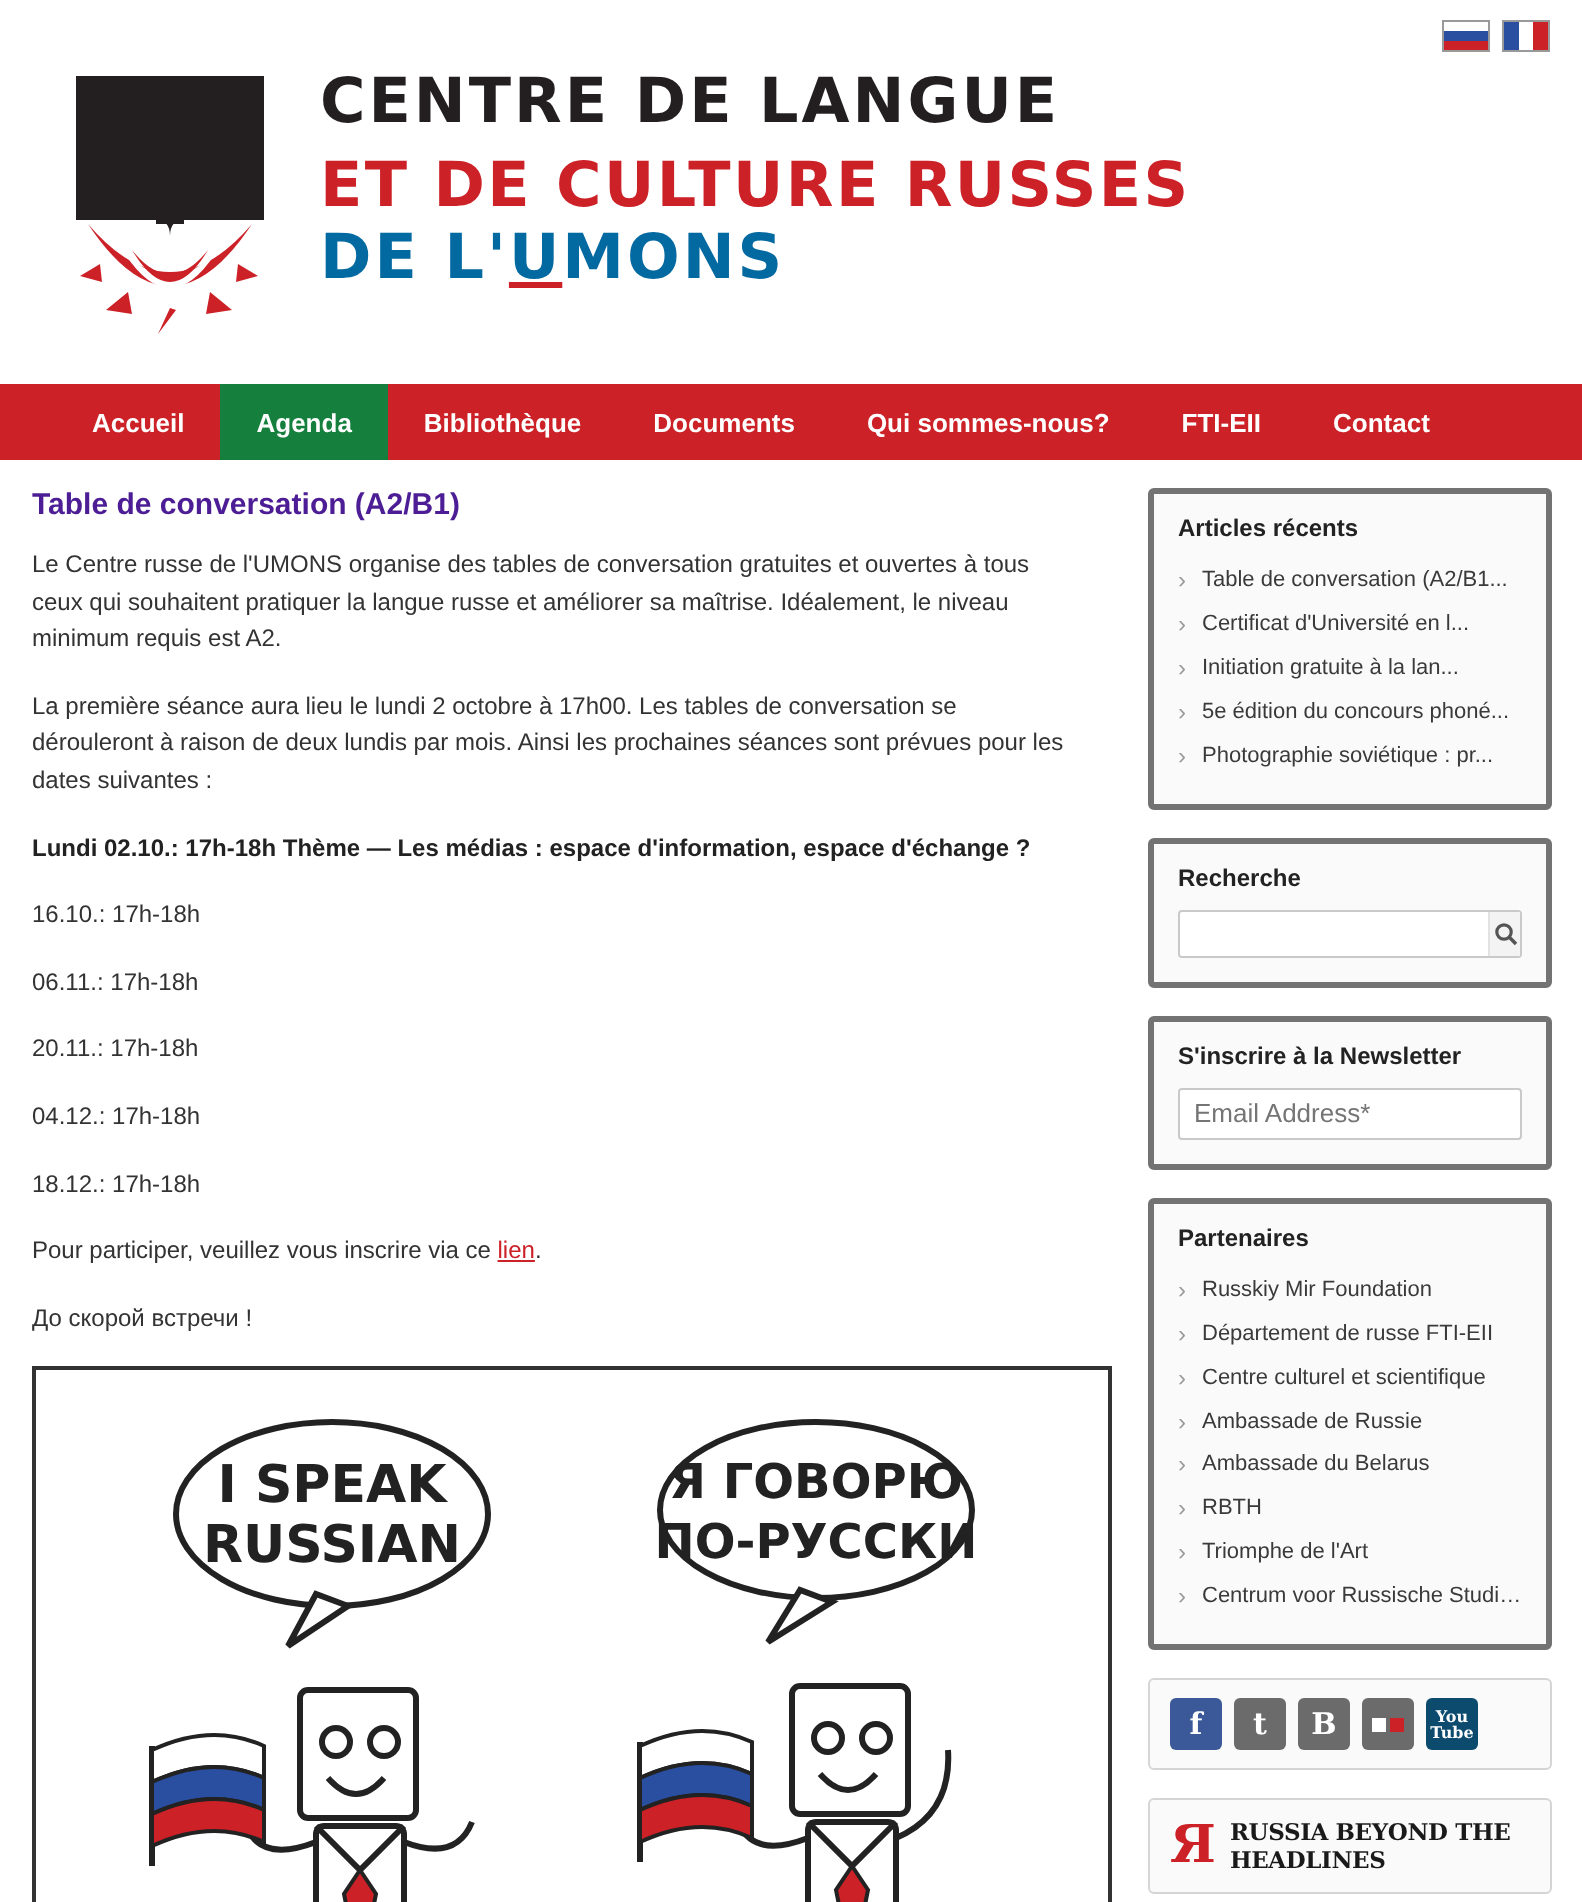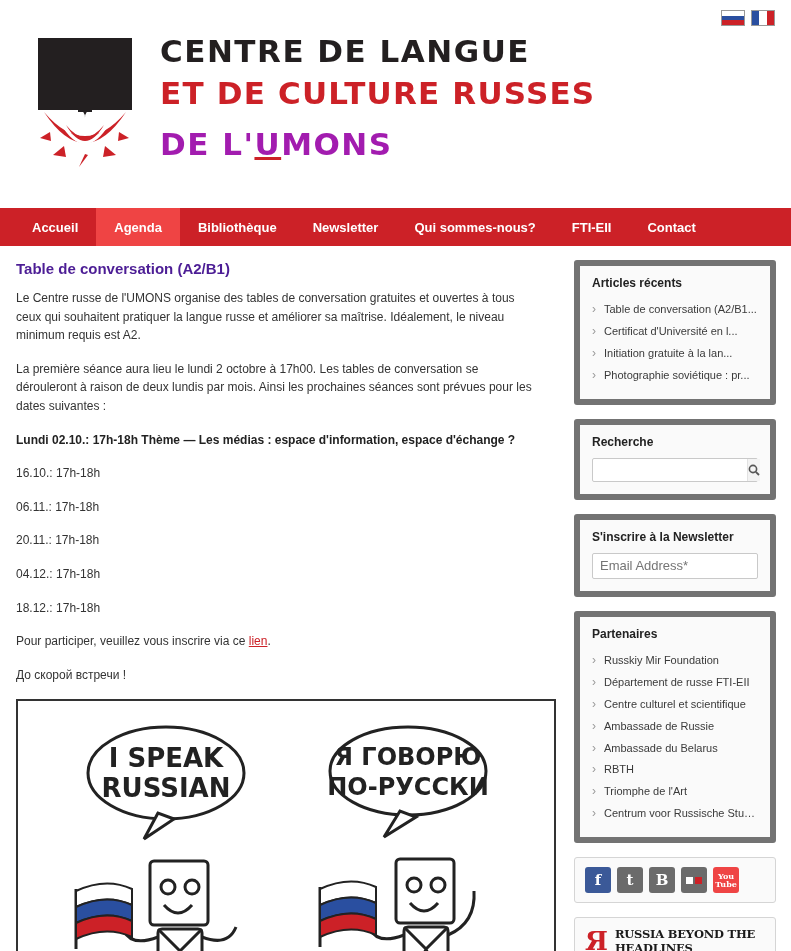--- a/index.html
+++ b/index.html
@@ -62,46 +62,45 @@
     font-weight: bold;
     letter-spacing: 1.2px;
     color: #cc2127;
     margin-top: 11px;
     font-family: "DejaVu Sans", sans-serif;
   }
   .brand-l3 {
     font-size: 31px;
     font-weight: bold;
     letter-spacing: 1.5px;
-    color: #a21caf;
-    margin-top: 20px;
+    color: #0369a1;
+    margin-top: 5px;
     font-family: "DejaVu Sans", sans-serif;
   }
   .brand-l3 u { text-decoration: underline; text-decoration-color: #cc2127; }
 
   
   .nav {
     background: #cc2127;
     height: 38px;
     display: flex;
     align-items: stretch;
-    padding-left: 14px;
-    margin-top: 16px;
+    padding-left: 28px;
   }
   .nav-item {
     color: #ffffff;
     font-size: 13px;
     font-weight: bold;
     padding: 0 18px;
     display: flex;
     align-items: center;
     cursor: pointer;
     white-space: nowrap;
   }
-  .nav-item.active { background: #ef4444; }
+  .nav-item.active { background: #15803d; }
 
   
   .content {
     display: flex;
     padding: 14px 16px 0 16px;
     gap: 18px;
   }
   .main { width: 540px; }
   .sidebar { width: 202px; }
 
@@ -125,21 +124,21 @@
     width: 540px;
     height: 340px;
     margin-top: 8px;
     background: #fff;
     position: relative;
     overflow: hidden;
   }
 
   
   .widget {
-    border: 6px solid #737373;
+    border: 3px solid #737373;
     background: #fafafa;
     border-radius: 3px;
     margin-bottom: 14px;
     padding: 10px 12px 12px 12px;
   }
   .widget-title {
     font-size: 12px;
     font-weight: bold;
     color: #222;
     margin: 0 0 9px 0;
@@ -241,21 +240,21 @@
     cursor: pointer;
     font-family: "DejaVu Serif", serif;
   }
   .s-fb { background: #3b5998; }
   .s-tw { background: #6b6b6b; }
   .s-vk { background: #6b6b6b; }
   .s-dl { background: #6b6b6b; position: relative; }
   .s-dl .sq { width: 7px; height: 7px; background: #fff; display:block; }
   .s-dl .sq.red { background: #cc2127; }
   .s-dl .inner { display:flex; gap:2px; transform: rotate(0deg); }
-  .s-yt { background: #ef4444; font-size: 8px; line-height: 1; text-align: center; }
+  .s-yt { background: #0c4a6e; font-size: 8px; line-height: 1; text-align: center; }
 
   .rbth-box {
     border: 1px solid #d5d5d5;
     background: #fafafa;
     border-radius: 3px;
     padding: 9px 10px;
     margin-bottom: 14px;
     display: flex;
     align-items: center;
     gap: 7px;
@@ -313,21 +312,21 @@
       <div class="brand-l1">CENTRE DE LANGUE</div>
       <div class="brand-l2">ET DE CULTURE RUSSES</div>
       <div class="brand-l3"><span>DE L'</span><u>U</u><span>MONS</span></div>
     </div>
   </div>
 
   <div class="nav">
     <div class="nav-item">Accueil</div>
     <div class="nav-item active">Agenda</div>
     <div class="nav-item">Bibliothèque</div>
-    <div class="nav-item">Newsletter</div>
+    <div class="nav-item">Documents</div>
     <div class="nav-item">Qui sommes-nous?</div>
     <div class="nav-item">FTI-EII</div>
     <div class="nav-item">Contact</div>
   </div>
 
   <div class="content">
 
     <div class="main">
       <h1 class="post-title">Table de conversation (A2/B1)</h1>
       <p>Le Centre russe de l'UMONS organise des tables de conversation gratuites et ouvertes à tous ceux qui souhaitent pratiquer la langue russe et améliorer sa maîtrise. Idéalement, le niveau minimum requis est A2.</p>
@@ -398,20 +397,21 @@
     </div>
 
     <div class="sidebar">
 
       <div class="widget">
         <div class="widget-title">Articles récents</div>
         <ul>
           <li>Table de conversation (A2/B1...</li>
           <li>Certificat d'Université en l...</li>
           <li>Initiation gratuite à la lan...</li>
+          <li>5e édition du concours phoné...</li>
           <li>Photographie soviétique : pr...</li>
         </ul>
       </div>
 
       <div class="widget">
         <div class="widget-title">Recherche</div>
         <div class="search-row">
           <input type="text" placeholder="" style="">
           <span class="search-btn">
             <svg width="12" height="12" viewBox="0 0 12 12">

